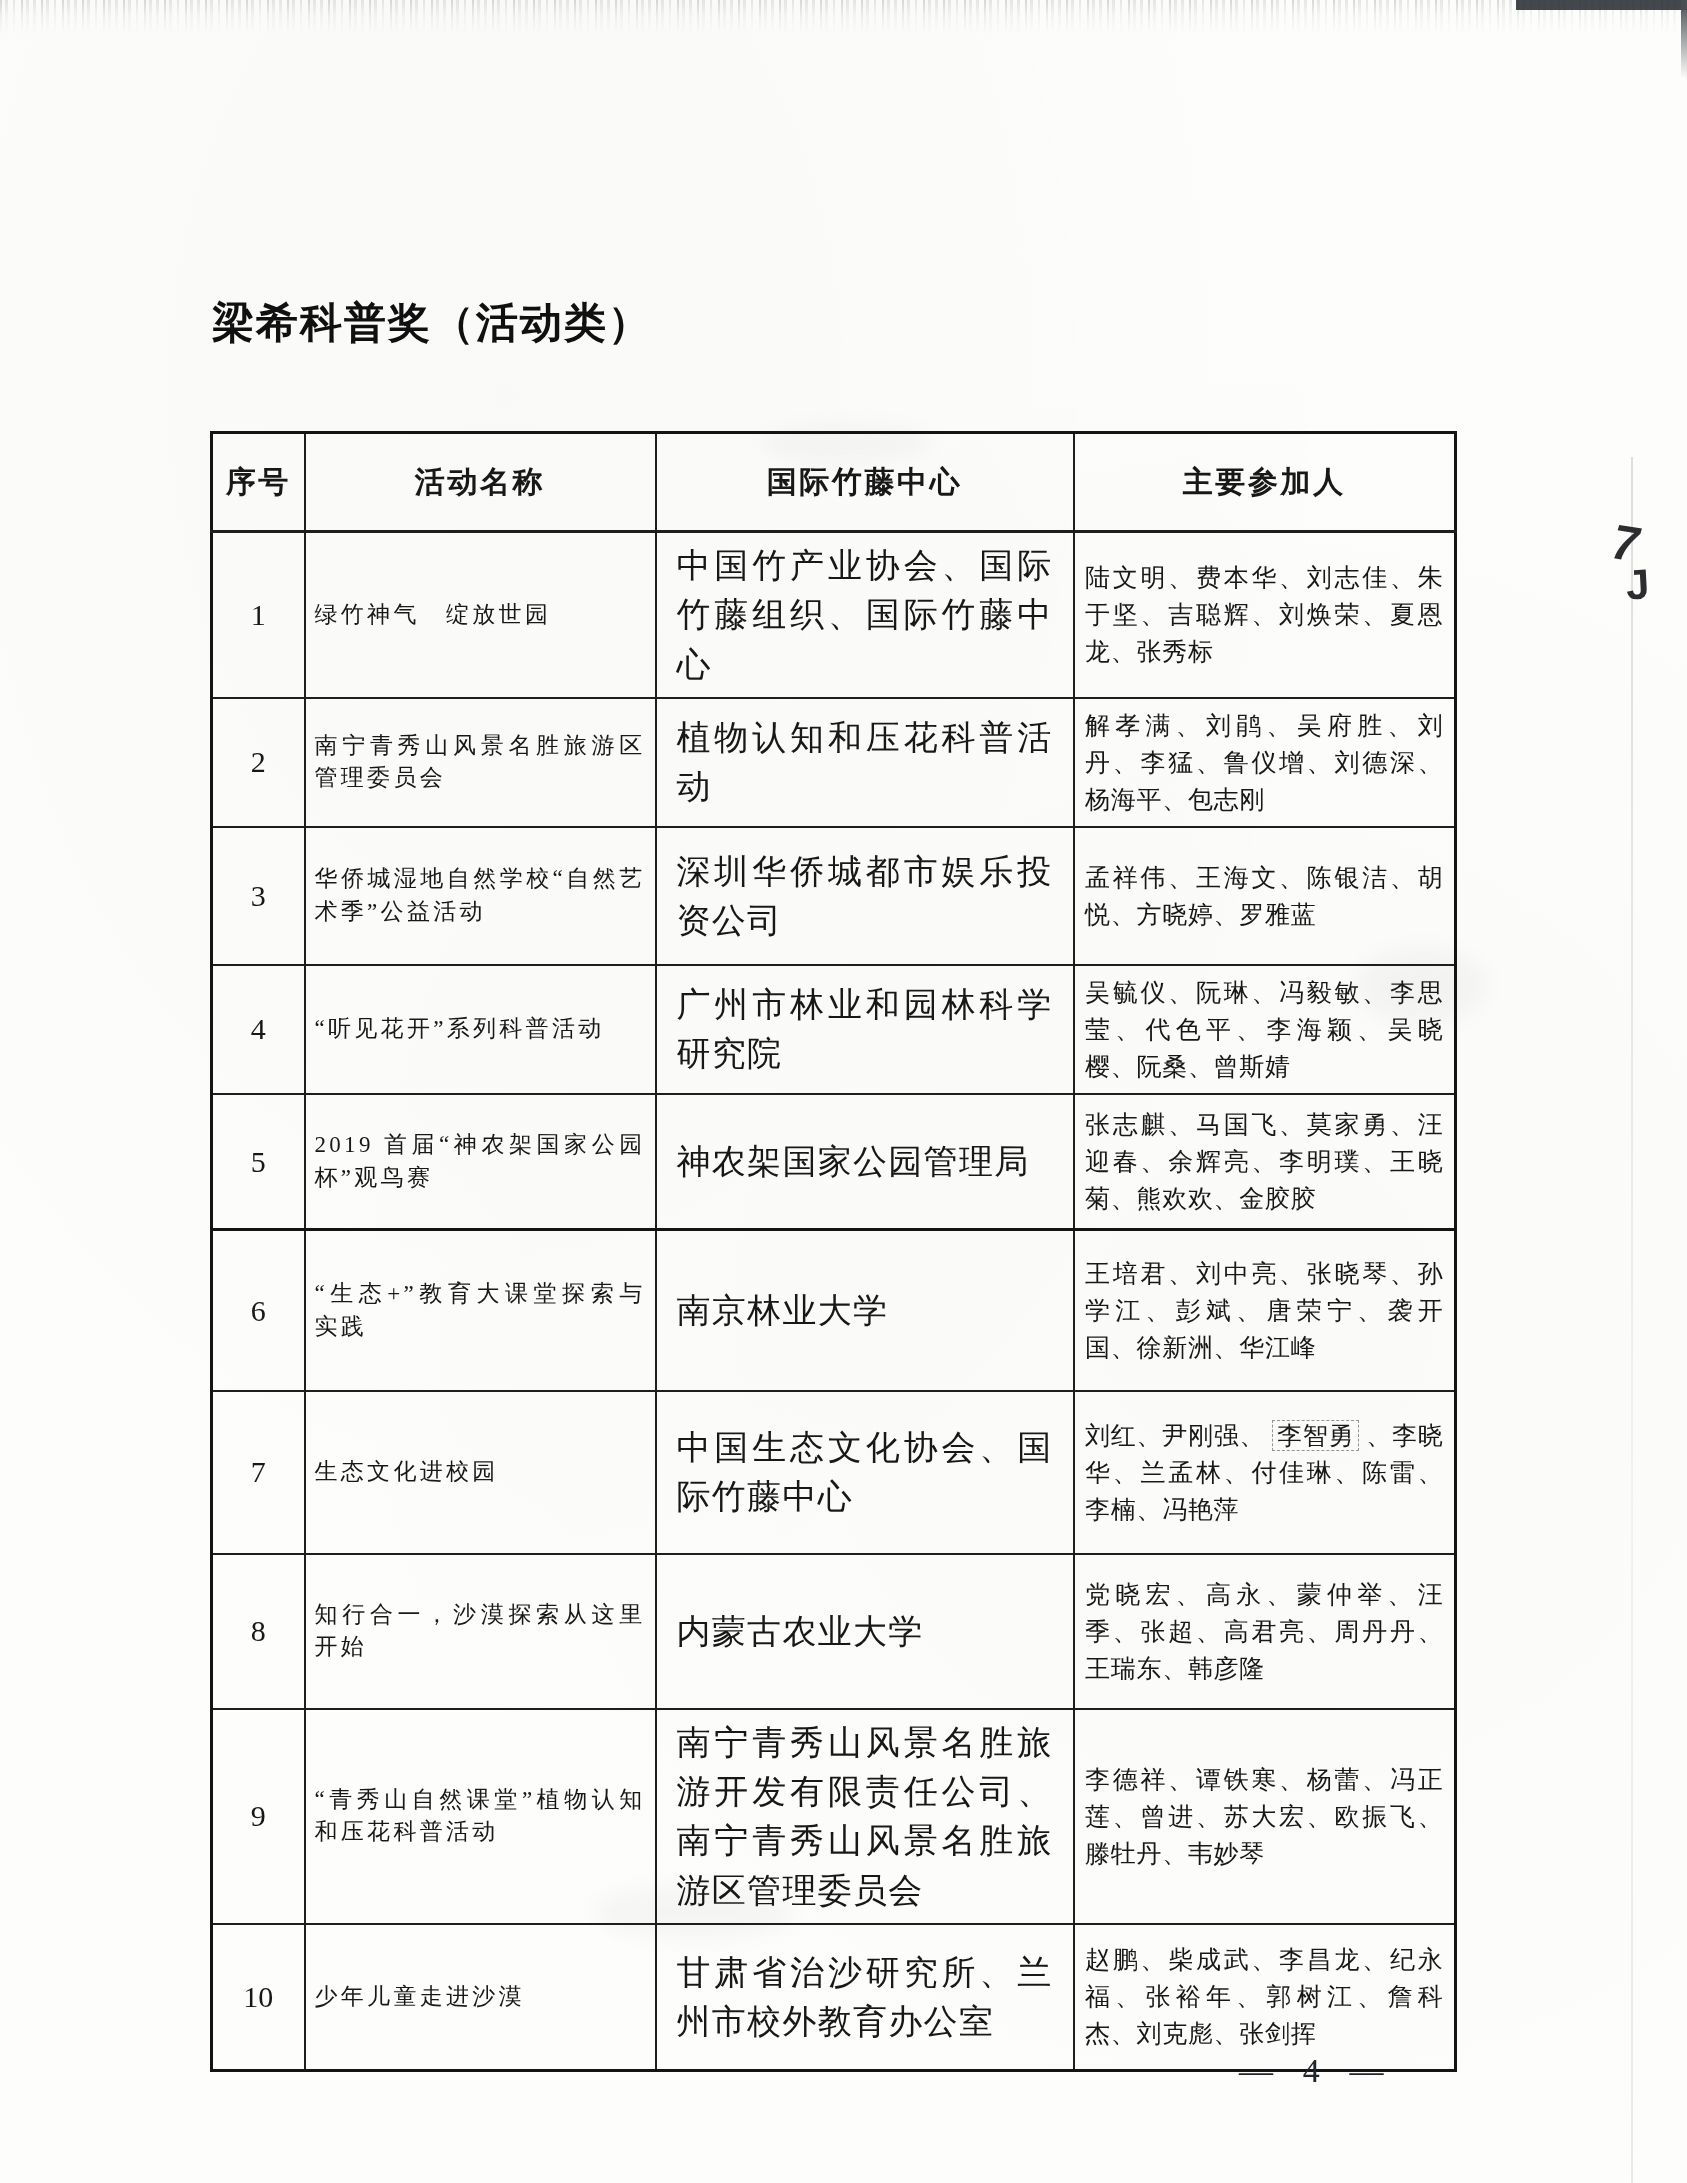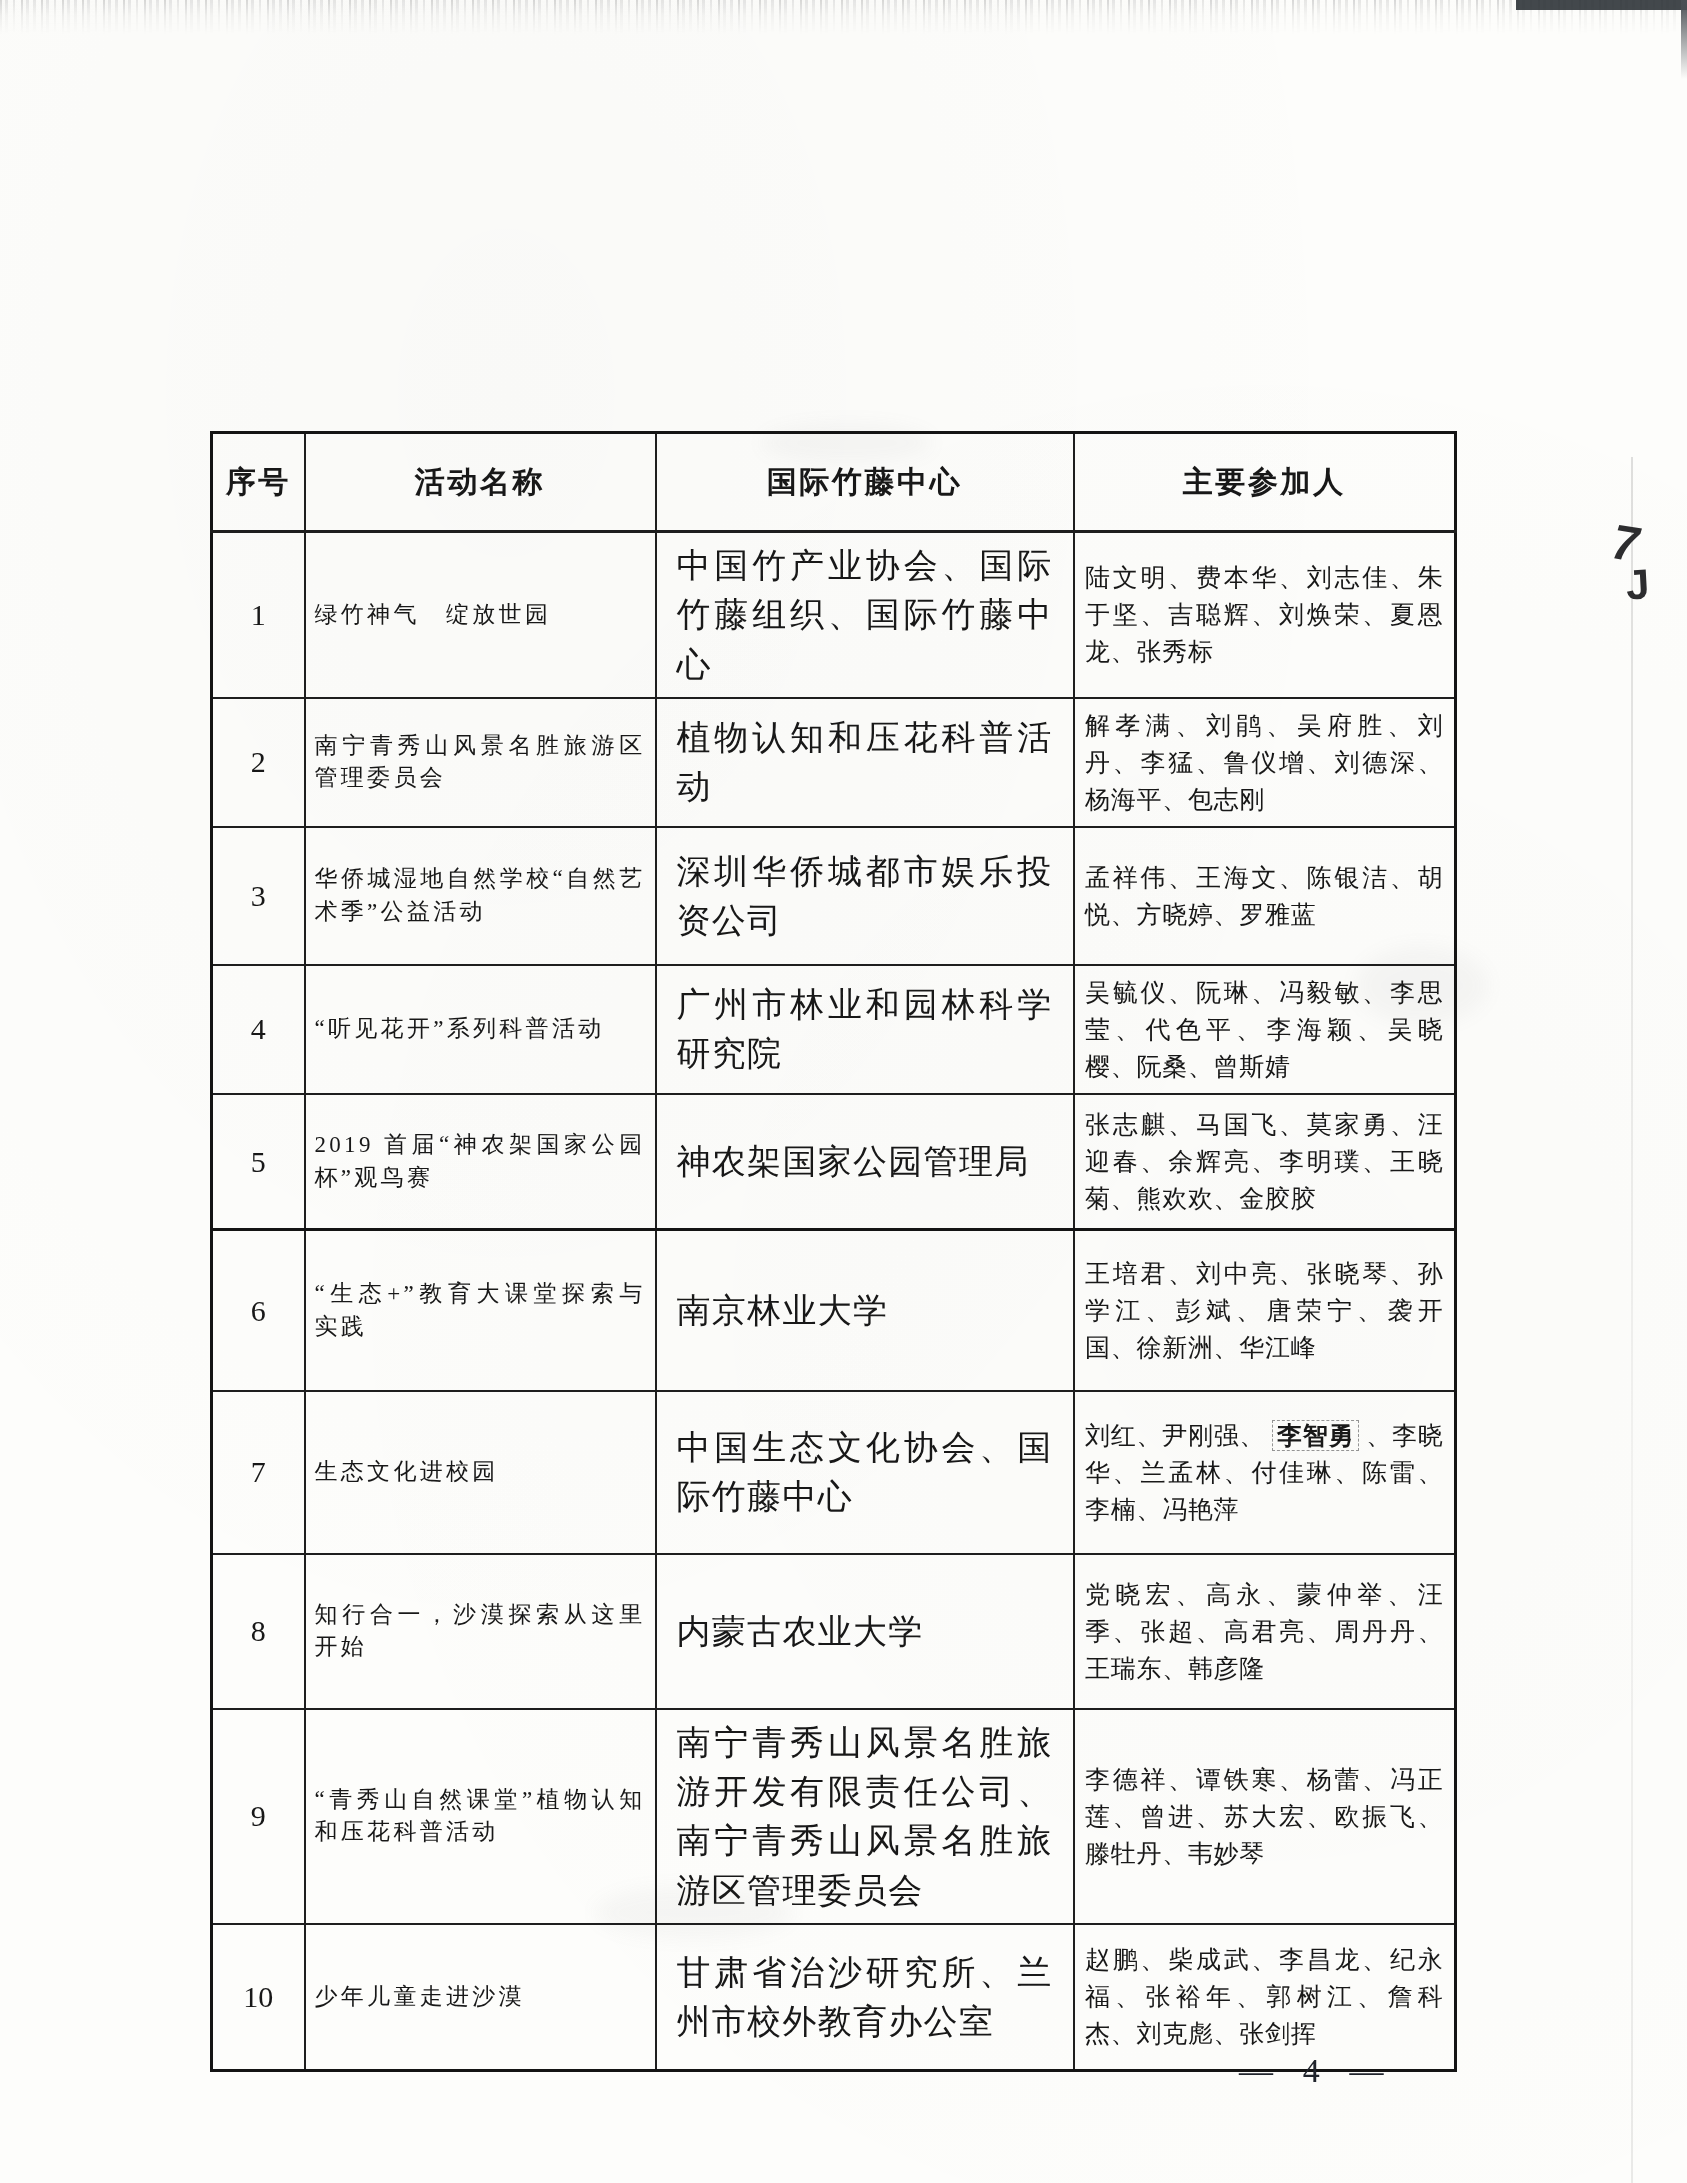--- a/index.html
+++ b/index.html
@@ -82,21 +82,21 @@
   }
   td.c-unit{
     padding:8px 20px;font-size:34px;letter-spacing:1.3px;line-height:1.45;
     text-align:justify;text-align-last:left;word-break:break-all;
   }
   td.c-ppl{
     padding:8px 10.6px;font-size:25px;letter-spacing:0.7px;line-height:1.48;
     text-align:justify;text-align-last:left;word-break:break-all;
   }
   .boxed{
-    border:1.3px dashed #949494;padding:0.7px 4px;margin:0 7px;font-weight:bold;
+    border:1.3px dashed #949494;padding:0.7px 4px;margin:0 7px;
   }
   .pageno{
     position:absolute;left:1239px;top:2052px;
     font-size:34px;letter-spacing:10.6px;color:#20242c;
   }
 </style>
 </head>
 <body>
 
 <div class="page">
@@ -104,20 +104,21 @@
   <div class="top-edge"></div>
   <div class="corner-band"></div>
   <div class="right-sliver"></div>
   <div class="crease"></div>
   <div class="smudge s1"></div>
   <div class="smudge s2"></div>
   <div class="smudge s3"></div>
   <div class="mark mark-7">7</div>
   <div class="mark mark-j">J</div>
 
+  <h1 class="title">梁希科普奖（活动类）</h1>
 
   <table class="award">
     <colgroup>
       <col class="c1">
         <col class="c2">
         <col class="c3">
         <col class="c4">
     </colgroup>
     <thead>
       <tr>

